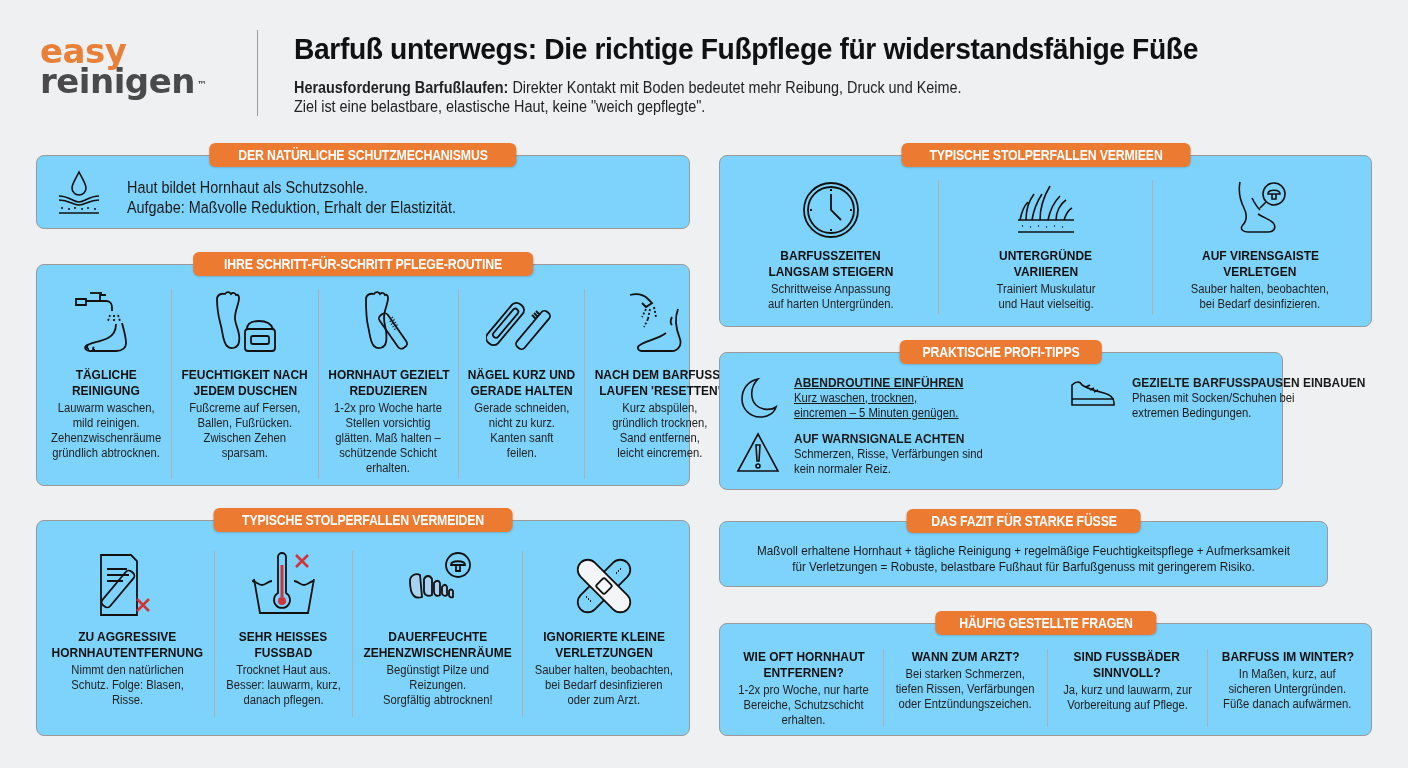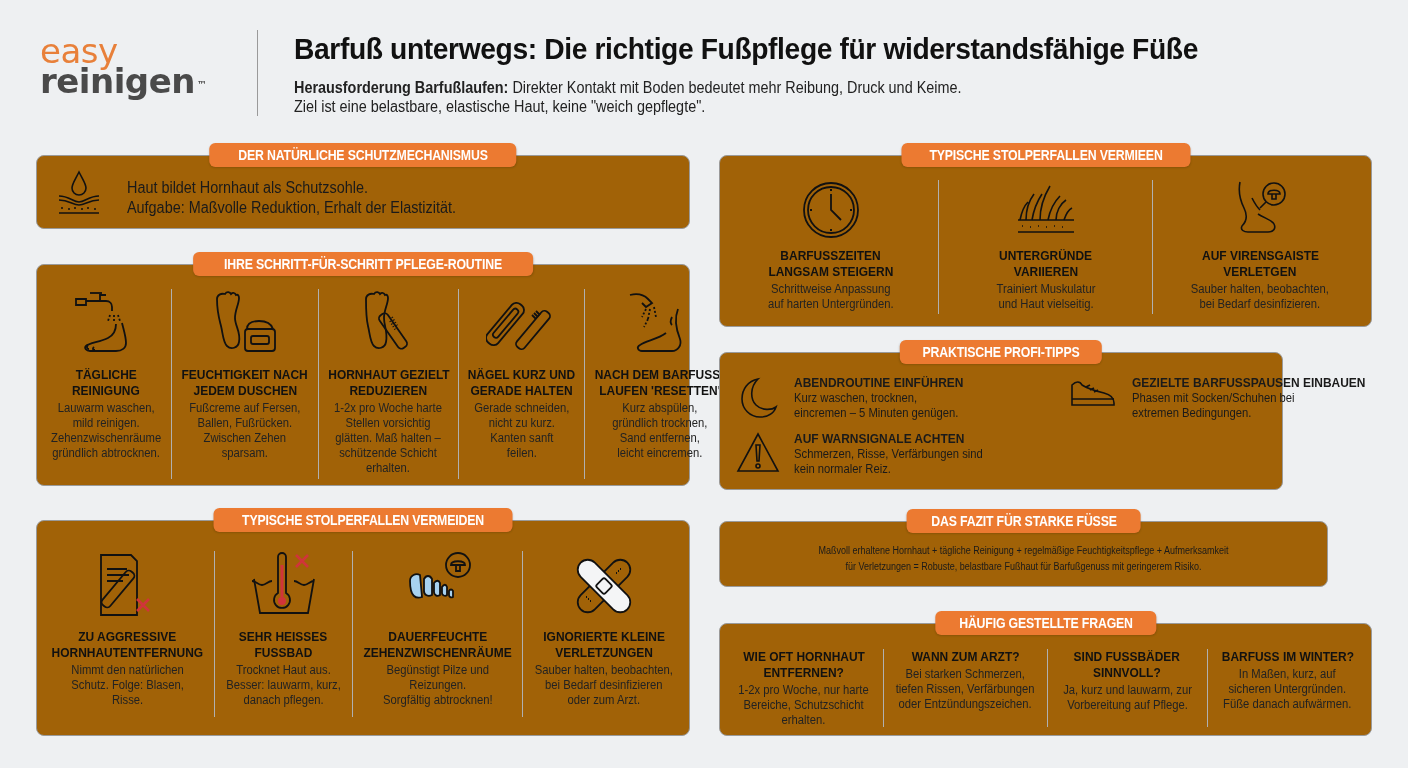--- a/index.html
+++ b/index.html
@@ -1,40 +1,40 @@
 <!DOCTYPE html>
 <html><head>
 <meta charset="utf-8">
 <style>
   *{box-sizing:border-box;margin:0;padding:0;}
   html,body{width:1408px;height:768px;overflow:hidden;}
   body{background:#eef0f2;font-family:"Liberation Sans",sans-serif;color:#1a1a1a;position:relative;}
   .logo{position:absolute;left:40px;top:36px;line-height:30px;}
-  .logo .l1{color:#e8803a;font-size:34px;font-weight:normal;font-family:"DejaVu Sans",sans-serif;letter-spacing:-0.5px;}
+  .logo .l1{color:#e8803a;font-size:34px;font-weight:bold;font-family:"DejaVu Sans",sans-serif;letter-spacing:-0.5px;}
   .logo .l2{color:#4a4a4a;font-size:34px;font-weight:bold;font-family:"DejaVu Sans",sans-serif;letter-spacing:-0.5px;}
   .logo .tm{font-size:10px;vertical-align:top;position:relative;top:4px;margin-left:2px;}
   .vsep{position:absolute;left:257px;top:30px;width:1px;height:86px;background:#9a9a9a;}
   .title{position:absolute;left:294px;top:32px;font-size:30px;font-weight:bold;letter-spacing:-0.4px;color:#111;white-space:nowrap;transform:scaleX(0.94);transform-origin:left;}
   .subtitle{position:absolute;left:294px;top:78px;font-size:16px;line-height:19px;color:#222;white-space:nowrap;transform:scaleX(0.9);transform-origin:left;}
   .subtitle b{font-weight:bold;}
-  .panel{position:absolute;border:1.3px solid #9a9a9a;border-radius:8px;background:#a16207;}
+  .panel{position:absolute;border:1.3px solid #9a9a9a;border-radius:8px;background:#7dd3fc;}
   .badge{position:absolute;top:-13px;left:50%;transform:translateX(-50%);background:#ec7a31;color:#fff;font-weight:bold;font-size:14px;padding:4px 12px;border-radius:6px;white-space:nowrap;letter-spacing:-0.2px;box-shadow:0 1px 2px rgba(0,0,0,0.15);}
   .badge span{display:inline-block;transform:scaleX(0.88);}
   .cols{position:absolute;display:flex;}
   .col{flex:1;display:flex;flex-direction:column;align-items:center;text-align:center;border-right:1px solid #b0b0b0;padding:0 4px;}
   .col:last-child{border-right:none;}
   .col svg{display:block;margin-bottom:8px;}
   .hd{font-weight:bold;font-size:13px;line-height:16px;color:#111;white-space:nowrap;transform:scaleX(0.92);}
   .tx{font-size:12.5px;line-height:15px;color:#222;white-space:nowrap;transform:scaleX(0.9);margin-top:2px;}
   .prot-text{position:absolute;left:90px;top:22px;font-size:16px;line-height:20px;white-space:nowrap;transform:scaleX(0.9);transform-origin:left;}
   .tip{position:absolute;display:flex;align-items:flex-start;}
   .tip .t{margin-left:14px;}
   .tip .th{font-weight:bold;font-size:13px;line-height:16px;white-space:nowrap;transform:scaleX(0.92);transform-origin:left;}
   .tip .tt{font-size:12.5px;line-height:15px;white-space:nowrap;transform:scaleX(0.9);transform-origin:left;}
-  .fazit{position:absolute;left:0;right:0;top:21px;text-align:center;font-size:10px;line-height:16px;}
+  .fazit{position:absolute;left:0;right:0;top:21px;text-align:center;font-size:13px;line-height:16px;}
   .fazit div{white-space:nowrap;transform:scaleX(0.9);}
 </style>
 </head>
 <body>
 
 <div class="logo">
   <div class="l1">easy</div>
   <div class="l2"><span>reinigen</span><span class="tm">™</span></div>
 </div>
 <div class="vsep"></div>
@@ -260,21 +260,21 @@
       <div class="tx">
           <div>Sauber halten, beobachten,</div>
           <div>bei Bedarf desinfizieren.</div>
         </div>
     </div>
   </div>
 </div>
 
 <div class="panel" style="left:719px;top:352px;width:564px;height:138px;padding-left:44px;">
   <div class="badge"><span>PRAKTISCHE PROFI-TIPPS</span></div>
-  <div class="tip" style="left:16px;top:22px;">
+  <div class="tip" style="left:16px;top:22px;text-decoration:underline;">
     <svg width="44" height="44" viewBox="0 0 44 44" fill="none" stroke="#111" stroke-width="1.6">
       <path d="M22 4C12 6 6 14 6 24c0 10 8 18 18 18 8 0 14-4 16-10-4 3-14 4-20-2-6-6-6-18 2-26z"></path>
     </svg>
     <div class="t">
       <div class="th">ABENDROUTINE EINFÜHREN</div>
       <div class="tt">Kurz waschen, trocknen,</div>
       <div class="tt">eincremen – 5 Minuten genügen.</div>
     </div>
   </div>
   <div class="tip" style="left:16px;top:78px;">

